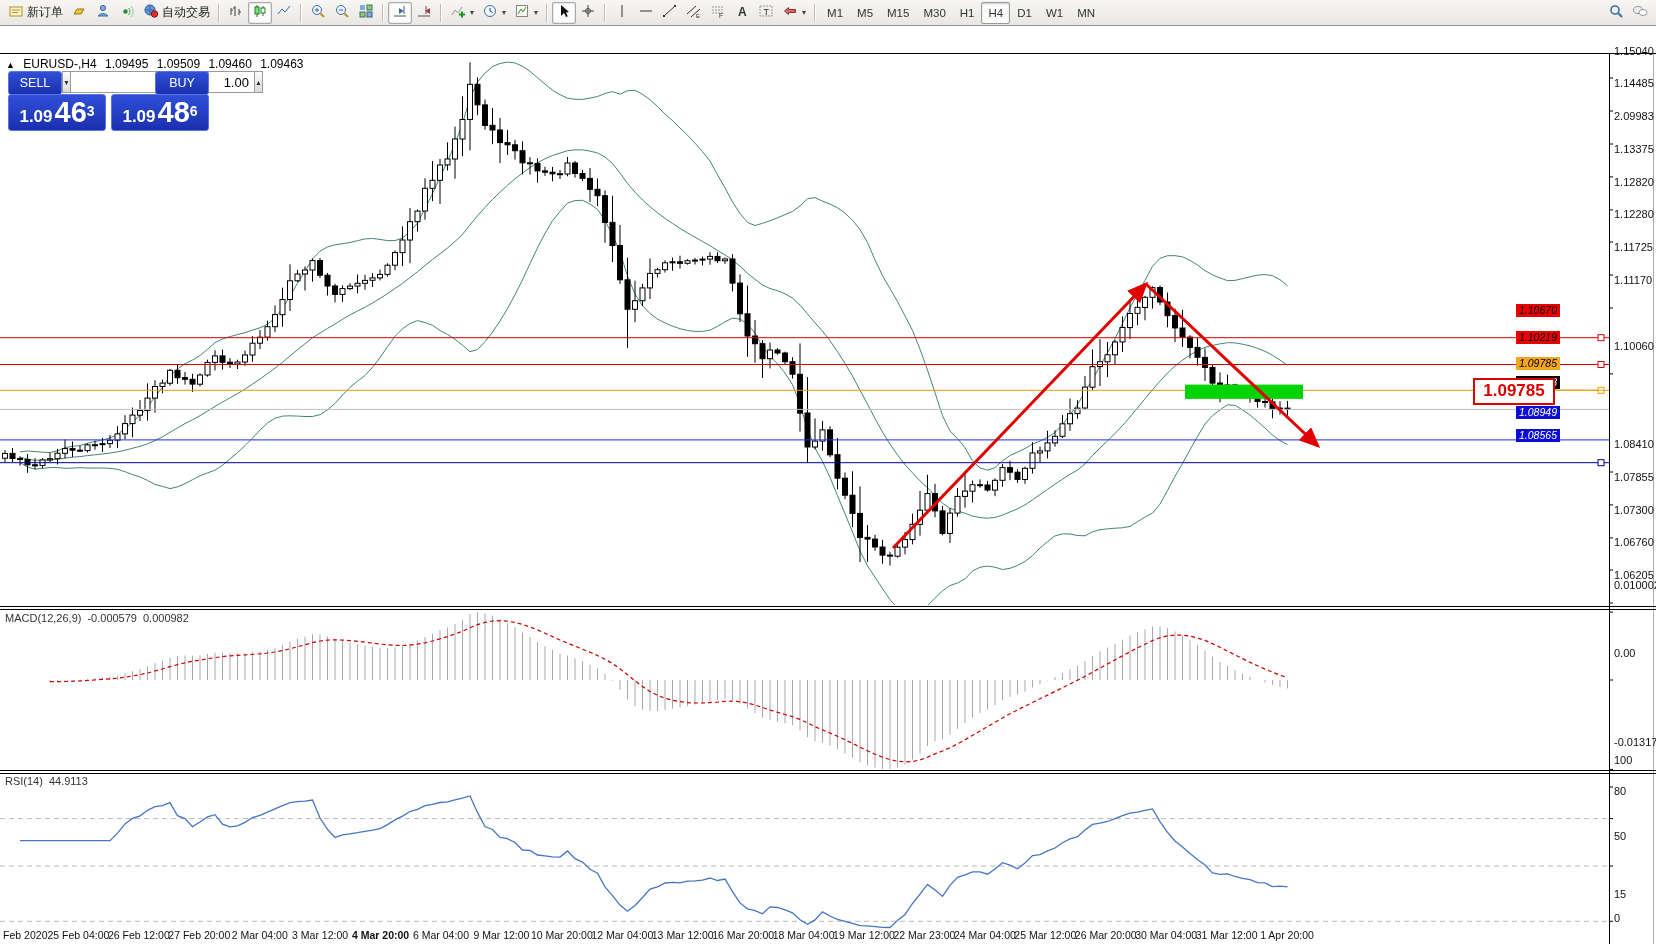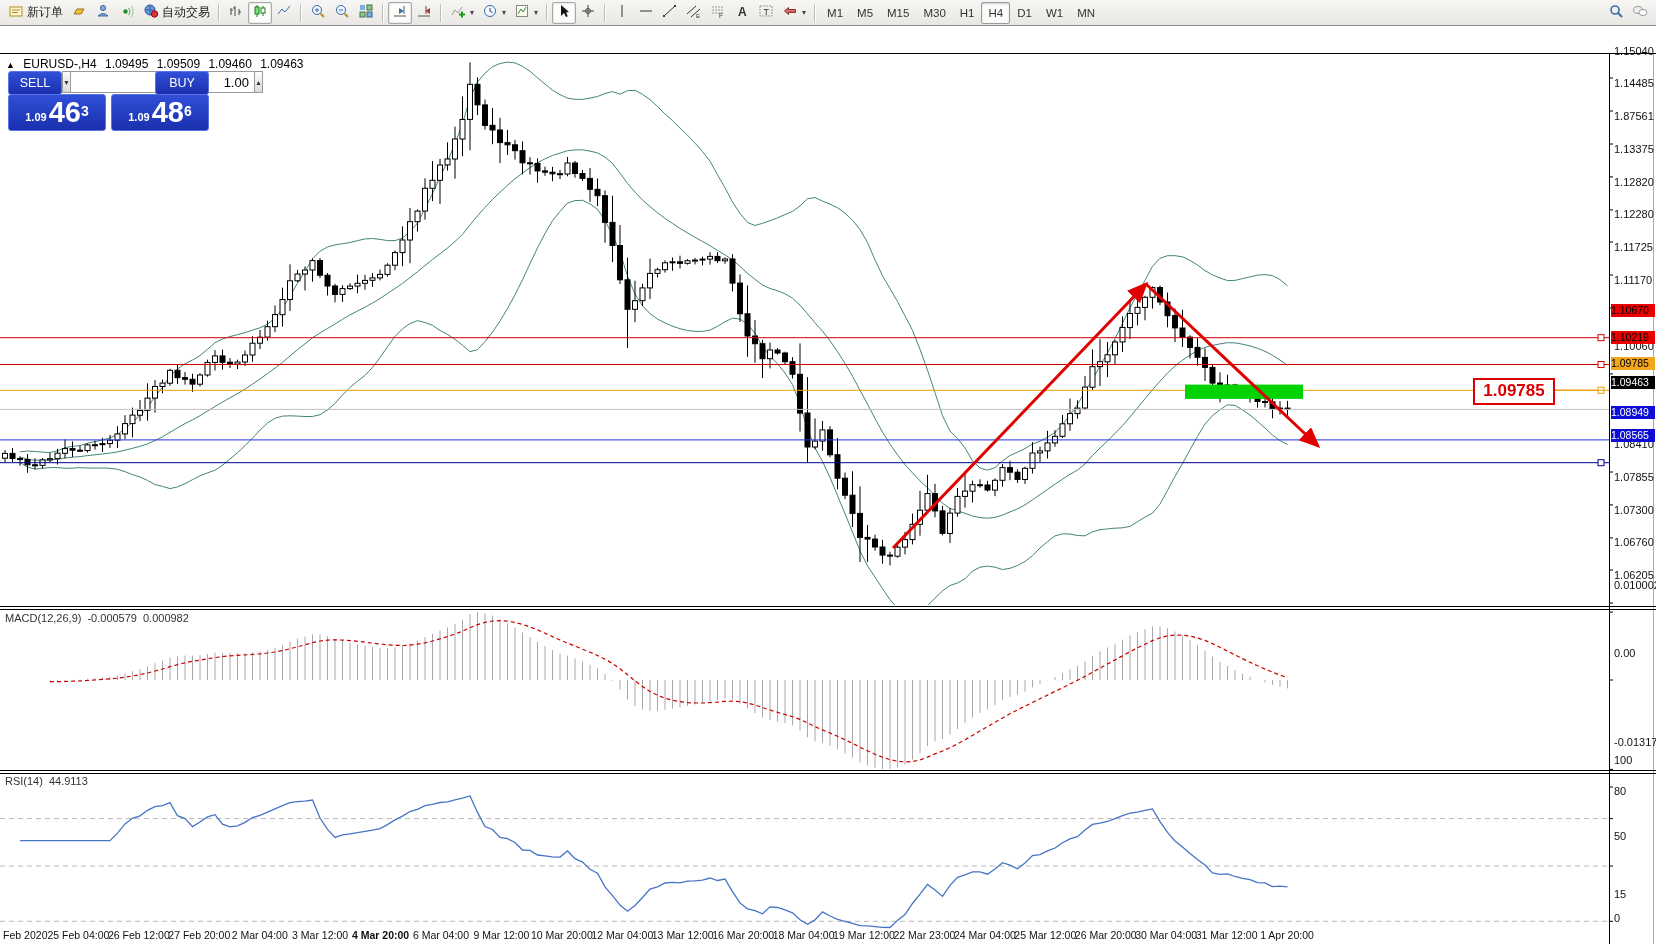--- a/index.html
+++ b/index.html
@@ -17,22 +17,22 @@
   .tsep{width:1px;height:18px;background:#bdbcb9;border-right:1px solid #fff;margin:0 4px;}
   .tfbtn{height:22px;padding:0 6px;font-size:11.5px;color:#333;display:flex;align-items:center;
     border:1px solid transparent;border-radius:2px;}
   .tfbtn.active{background:#fcfcfb;border-color:#9a9a9a;box-shadow:inset 0 1px 2px #ccc;}
   .dd{font-size:8px;color:#444;margin-left:1px;}
   .tspacer{flex:1;}
   
   #chart-area{position:absolute;left:0;top:26px;width:1656px;height:918px;background:#fff;z-index:1;}
   #chart-svg{position:absolute;left:0;top:0;z-index:2;pointer-events:none;}
   .ylab{position:absolute;left:1614px;font-size:11px;color:#111;z-index:3;}
-  .badge{position:absolute;left:1611px;width:44px;height:13px;font-size:10.5px;line-height:13px;
-    z-index:4;}
+  .badge{position:absolute;left:1516px;width:44px;height:13px;font-size:10.5px;line-height:13px;
+    text-align:center;z-index:4;font-style:italic;}
   .xlab{position:absolute;top:929px;font-size:10.5px;color:#111;transform:translateX(-50%);z-index:3;}
   
   #ohlc-line{position:absolute;left:6px;top:31px;font-size:12px;color:#000;z-index:5;}
   #ohlc-line span{margin-right:5px;}
   #macd-label{position:absolute;left:5px;top:586px;font-size:11px;color:#333;z-index:5;}
   #macd-label span{margin-right:6px;}
   #rsi-label{position:absolute;left:5px;top:749px;font-size:11px;color:#333;z-index:5;}
   #rsi-label span{margin-right:6px;}
   #annotation{position:absolute;left:1296px;top:279px;font-size:33px;font-weight:bold;
     letter-spacing:11px;color:#23cd2b;text-shadow:2px 2px 0 #0e5e14;z-index:6;white-space:nowrap;}
@@ -50,21 +50,21 @@
   #vol-wrap{position:absolute;left:54px;top:0;width:93px;height:22px;display:flex;}
   .spin{width:16px;height:22px;background:linear-gradient(#fcfcfc,#dcdad6);border:1px solid #9a9a9a;
     font-size:7px;color:#333;display:flex;align-items:center;justify-content:center;box-sizing:border-box;}
   #vol-input{flex:1;height:22px;border:1px solid #9a9a9a;border-left:none;border-right:none;
     font-size:13px;text-align:right;padding-right:5px;box-sizing:border-box;
     font-family:"Liberation Sans",sans-serif;}
   .price-big{position:absolute;top:23px;width:98px;height:37px;display:flex;align-items:flex-end;
     justify-content:center;padding-bottom:3px;box-sizing:border-box;}
   #sell-price{left:0;}
   #buy-price{right:0;}
-  .pp-small{font-size:11px;font-weight:bold;margin-right:2px;line-height:20px;}
+  .pp-small{font-size:17px;font-weight:bold;margin-right:2px;line-height:20px;}
   .pp-big{font-size:29px;font-weight:bold;line-height:29px;}
   .pp-sup{font-size:14px;font-weight:bold;vertical-align:top;position:relative;top:-8px;}
 </style>
 </head>
 <body>
 
 <div id="root">
 
   <div id="toolbar">
       <div class="tbtn">
@@ -907,21 +907,21 @@
     </div>
     <div id="rsi-label">
       <span>RSI(14)</span><span>44.9113</span>
     </div>
 
     <div id="price-callout">1.09785</div>
 
     <div id="labels-layer">
         <div class="ylab" style="top: 18.5px;">1.15040</div>
         <div class="ylab" style="top: 51.4781px;">1.14485</div>
-        <div class="ylab" style="top: 84.4562px;">1.87561</div>
+        <div class="ylab" style="top: 84.4562px;">2.09983</div>
         <div class="ylab" style="top: 117.434px;">1.13375</div>
         <div class="ylab" style="top: 150.412px;">1.12820</div>
         <div class="ylab" style="top: 182.499px;">1.12280</div>
         <div class="ylab" style="top: 215.477px;">1.11725</div>
         <div class="ylab" style="top: 248.455px;">1.11170</div>
         <div class="ylab" style="top: 314.412px;">1.10060</div>
         <div class="ylab" style="top: 412.455px;">1.08410</div>
         <div class="ylab" style="top: 445.433px;">1.07855</div>
         <div class="ylab" style="top: 478.411px;">1.07300</div>
         <div class="ylab" style="top: 510.498px;">1.06760</div>

